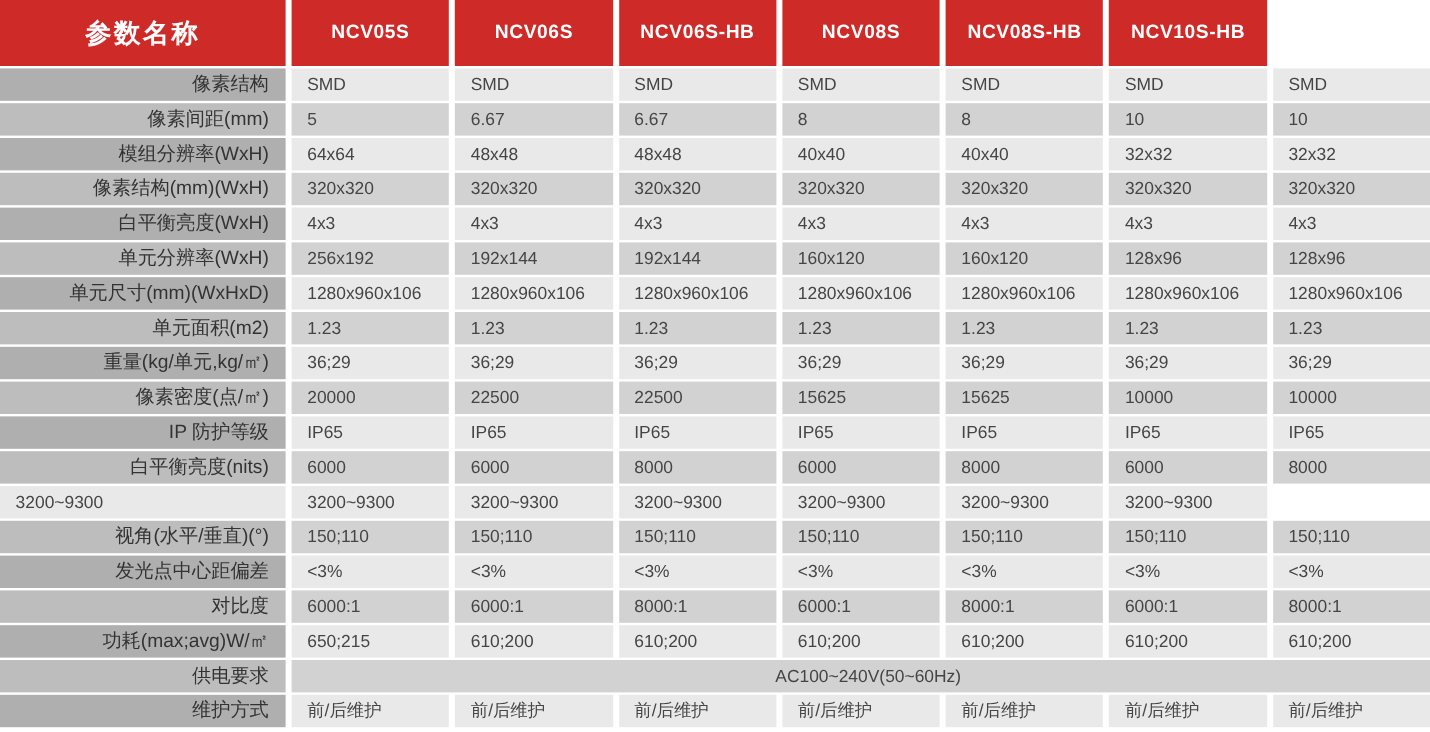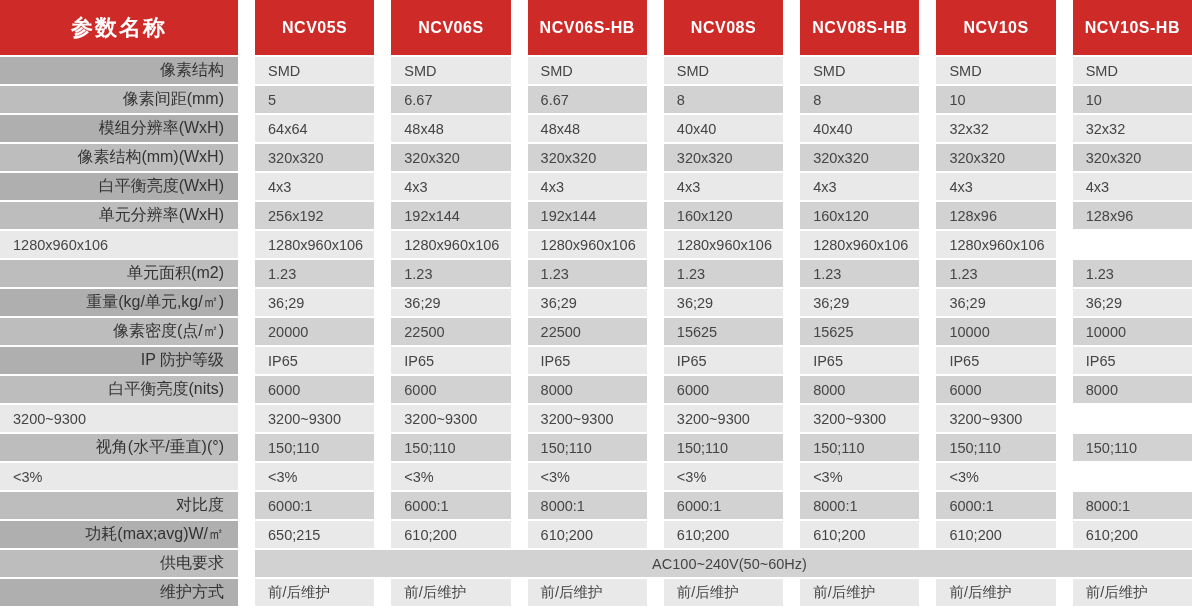--- a/index.html
+++ b/index.html
@@ -10,21 +10,21 @@
     --data-odd:#e9e9e9;
     --data-even:#d2d2d2;
     --divider:#ffffff;
     --label-text:#333333;
     --data-text:#454545;
   }
   *{box-sizing:border-box;margin:0;padding:0;}
   html,body{width:1192px;height:610px;overflow:hidden;background:var(--divider);}
   body{font-family:"Liberation Sans","DejaVu Sans",sans-serif;}
   .spec-table{display:flex;flex-direction:column;gap:2px;width:1192px;}
-  .row{display:grid;grid-template-columns:238px repeat(7,1fr);gap:17px;height:27px;}
+  .row{display:grid;grid-template-columns:238px repeat(7,1fr);gap:5px;height:27px;}
   .row.header{height:55px;}
   .row.merged{grid-template-columns:238px 1fr;}
   .cell{display:flex;align-items:center;overflow:hidden;white-space:nowrap;}
   .header .cell{background:var(--header-bg);color:var(--header-text);font-weight:bold;
     justify-content:center;font-size:16px;letter-spacing:0.5px;}
   .header .cell.param{font-size:22px;letter-spacing:2px;}
   .label-cell{justify-content:flex-end;padding-right:14px;color:var(--label-text);
     font-size:16px;text-align:center;}
   .value-cell{justify-content:flex-start;padding-left:13px;color:var(--data-text);
     font-size:14.5px;}
@@ -38,21 +38,20 @@
 <body>
 
 <div class="spec-table">
     <div class="row header">
       <div class="cell param">参数名称</div>
       <div class="cell ">NCV05S</div>
       <div class="cell ">NCV06S</div>
       <div class="cell ">NCV06S-HB</div>
       <div class="cell ">NCV08S</div>
       <div class="cell ">NCV08S-HB</div>
-      <div class="cell ">NCV10S</div>
       <div class="cell ">NCV10S-HB</div>
     </div>
     <div class="row odd">
       <div class="cell label-cell">像素结构</div>
       <div class="cell value-cell">SMD</div>
       <div class="cell value-cell">SMD</div>
       <div class="cell value-cell">SMD</div>
       <div class="cell value-cell">SMD</div>
       <div class="cell value-cell">SMD</div>
       <div class="cell value-cell">SMD</div>
@@ -102,20 +101,21 @@
       <div class="cell label-cell">单元分辨率(WxH)</div>
       <div class="cell value-cell">256x192</div>
       <div class="cell value-cell">192x144</div>
       <div class="cell value-cell">192x144</div>
       <div class="cell value-cell">160x120</div>
       <div class="cell value-cell">160x120</div>
       <div class="cell value-cell">128x96</div>
       <div class="cell value-cell">128x96</div>
     </div>
     <div class="row odd">
+      <div class="cell label-cell">单元尺寸(mm)(WxHxD)</div>
       <div class="cell value-cell">1280x960x106</div>
       <div class="cell value-cell">1280x960x106</div>
       <div class="cell value-cell">1280x960x106</div>
       <div class="cell value-cell">1280x960x106</div>
       <div class="cell value-cell">1280x960x106</div>
       <div class="cell value-cell">1280x960x106</div>
       <div class="cell value-cell">1280x960x106</div>
     </div>
     <div class="row even">
       <div class="cell label-cell">单元面积(m2)</div>
@@ -180,20 +180,21 @@
       <div class="cell label-cell">视角(水平/垂直)(°)</div>
       <div class="cell value-cell">150;110</div>
       <div class="cell value-cell">150;110</div>
       <div class="cell value-cell">150;110</div>
       <div class="cell value-cell">150;110</div>
       <div class="cell value-cell">150;110</div>
       <div class="cell value-cell">150;110</div>
       <div class="cell value-cell">150;110</div>
     </div>
     <div class="row odd">
+      <div class="cell label-cell">发光点中心距偏差</div>
       <div class="cell value-cell">&lt;3%</div>
       <div class="cell value-cell">&lt;3%</div>
       <div class="cell value-cell">&lt;3%</div>
       <div class="cell value-cell">&lt;3%</div>
       <div class="cell value-cell">&lt;3%</div>
       <div class="cell value-cell">&lt;3%</div>
       <div class="cell value-cell">&lt;3%</div>
     </div>
     <div class="row even">
       <div class="cell label-cell">对比度</div>

